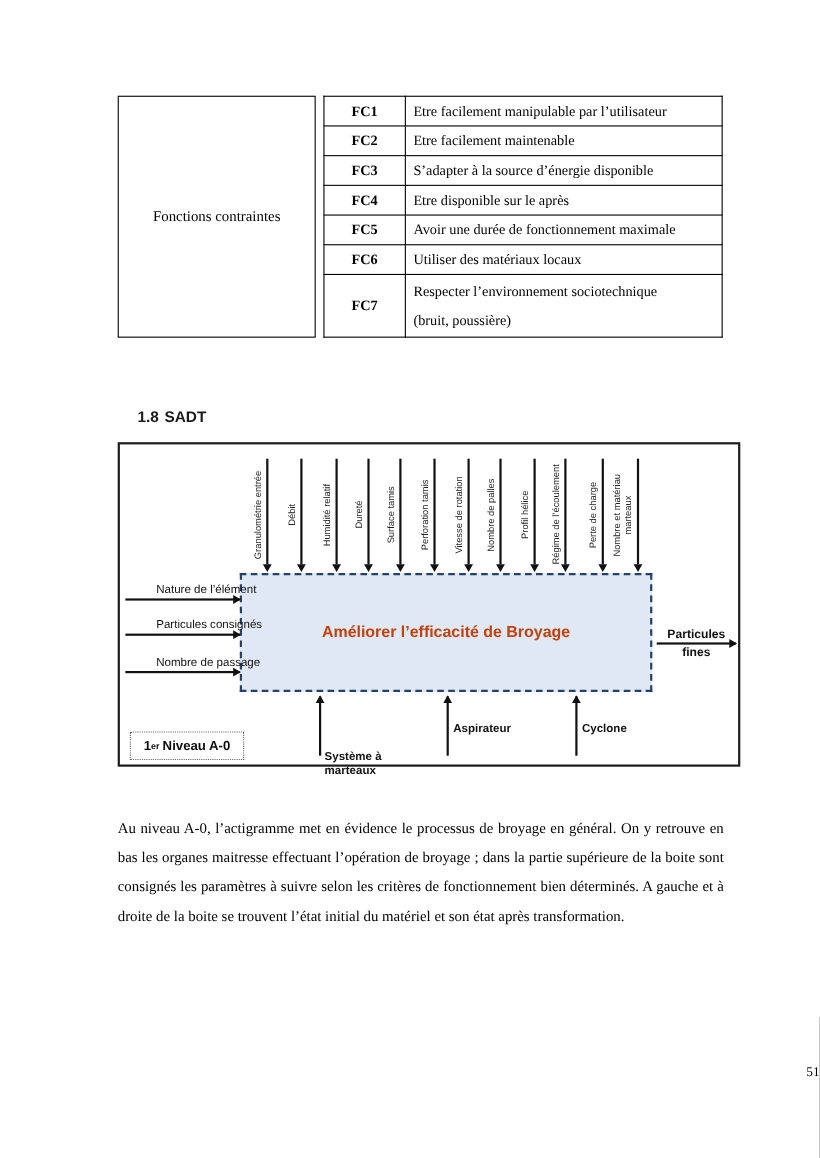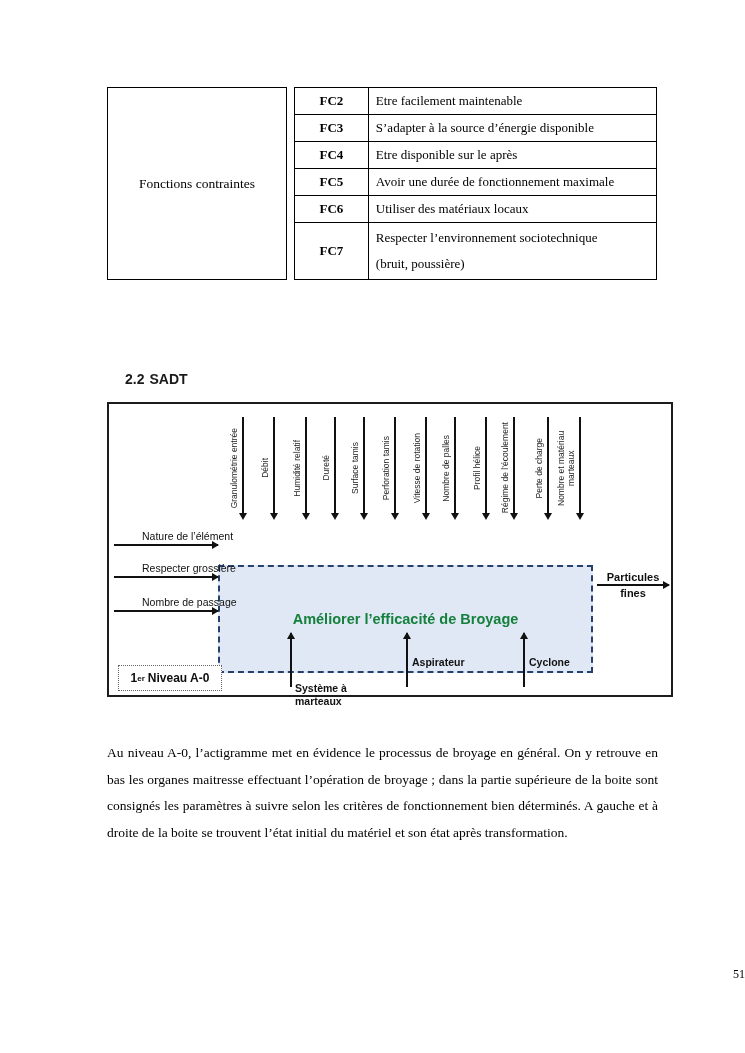--- a/index.html
+++ b/index.html
@@ -44,21 +44,21 @@
   .varrow { width:2px; height:96px; background:#111; position:relative; align-self:flex-start; margin-top:1px; }
   .varrow::after {
     content:""; position:absolute; left:-3px; bottom:-7px;
     border-left:4px solid transparent; border-right:4px solid transparent; border-top:7px solid #111;
   }
   
   .abox {
     position:absolute; left:109px; top:117px; width:375px; height:108px;
     background:#dfe8f4; border:2px dashed #24406b;
     display:flex; align-items:center; justify-content:center;
-    font-weight:bold; font-size:14.5px; color:#15803d;margin-top:44px;
+    font-weight:bold; font-size:14.5px; color:#c2410c;
   }
   
   .input-item { position:absolute; left:5px; width:104px; }
   .input-label { font-weight:normal; font-size:10.5px; color:#111; margin-bottom:2px; white-space:nowrap;padding-left:28px; }
   .harrow { height:2px; background:#111; position:relative; }
   .harrow::after {
     content:""; position:absolute; right:-1px; top:-3px;
     border-top:4px solid transparent; border-bottom:4px solid transparent; border-left:7px solid #111;
   }
   
@@ -91,20 +91,24 @@
 </head>
 <body>
 
 <div class="page">
 
   <div class="fc-wrap">
     <div class="fc-left">Fonctions contraintes</div>
     <table class="fc-table">
       <tbody>
         <tr>
+          <td class="fc-code">FC1</td>
+          <td class="fc-desc">Etre facilement manipulable par l’utilisateur</td>
+        </tr>
+        <tr>
           <td class="fc-code">FC2</td>
           <td class="fc-desc">Etre facilement maintenable</td>
         </tr>
         <tr>
           <td class="fc-code">FC3</td>
           <td class="fc-desc">S’adapter à la source d’énergie disponible</td>
         </tr>
         <tr>
           <td class="fc-code">FC4</td>
           <td class="fc-desc">Etre disponible sur le après</td>
@@ -120,21 +124,21 @@
         <tr class="fc-tall">
           <td class="fc-code">FC7</td>
           <td class="fc-desc">Respecter l’environnement sociotechnique
 (bruit, poussière)</td>
         </tr>
       </tbody>
     </table>
   </div>
 
   <div class="heading">
-    <span>2.2</span>
+    <span>1.8</span>
     <span>SADT</span>
   </div>
 
   <div class="frame">
 
     <div class="ctrl" style="left:120px">
       <span class="ctrl-label">Granulométrie entrée</span>
       <span class="varrow"></span>
     </div>
     <div class="ctrl" style="left:151px">
@@ -182,21 +186,21 @@
       <span class="varrow"></span>
     </div>
 
     <div class="abox">Améliorer l’efficacité de Broyage</div>
 
     <div class="input-item" style="top:126px">
       <div class="input-label">Nature de l’élément</div>
       <div class="harrow"></div>
     </div>
     <div class="input-item" style="top:158px">
-      <div class="input-label">Respecter grossière</div>
+      <div class="input-label">Particules consignés</div>
       <div class="harrow"></div>
     </div>
     <div class="input-item" style="top:192px">
       <div class="input-label">Nombre de passage</div>
       <div class="harrow"></div>
     </div>
 
     <div class="output-item">
       <div class="word">Particules</div>
       <div class="harrow"></div>

